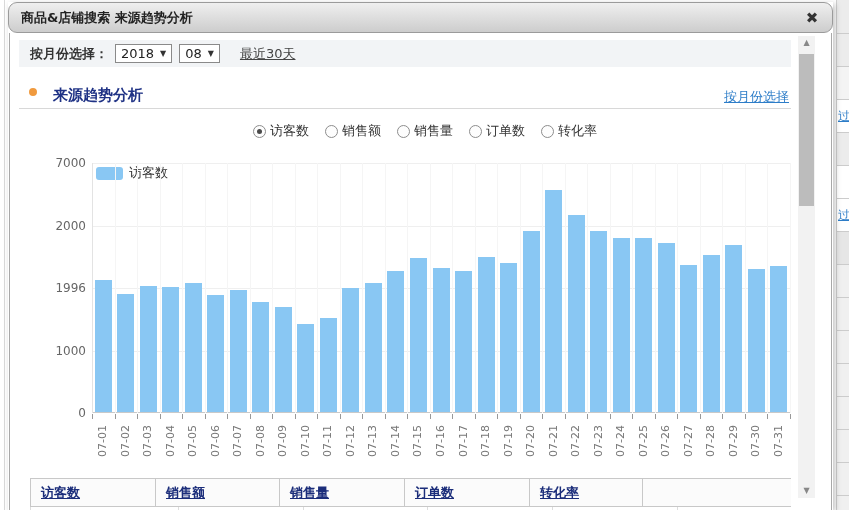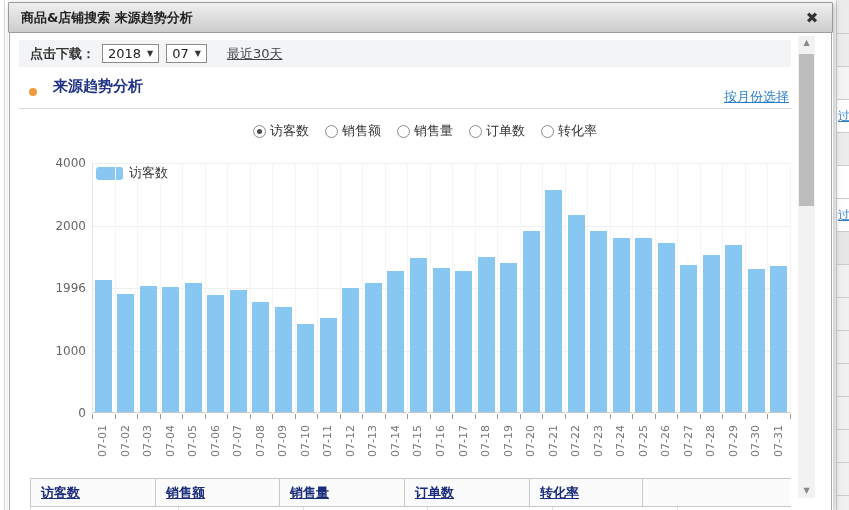--- a/index.html
+++ b/index.html
@@ -9,41 +9,41 @@
 
   
   .page-left-line { position:absolute; left:4px; top:0; width:1px; height:510px; background:#d9d9d9; }
   .bg-strip { position:absolute; left:836px; top:0; width:13px; height:510px; background:#fafafa; border-left:1px solid #cfcfcf; overflow:hidden; }
   .bg-row { position:relative; width:100%; border-bottom:1px solid #ccc; }
   .bg-link { position:absolute; left:1px; color:#2d7dc8; font-size:12px; text-decoration:underline; }
 
   
   .dialog { position:absolute; left:8px; top:2px; width:825px; height:508px; box-shadow:2px 2px 6px rgba(0,0,0,.25); }
   .titlebar { position:absolute; left:0; top:0; width:825px; height:31px;
-    background:linear-gradient(#efefef,#cdcdcd); border:1px solid #9b9b9b; border-radius:1px;
+    background:linear-gradient(#efefef,#cdcdcd); border:1px solid #9b9b9b; border-radius:9px;
     display:flex; align-items:center; }
   .titlebar-text { font-size:13px; font-weight:bold; color:#222; padding-left:12px; }
   .close-btn { position:absolute; right:10px; top:5px; width:20px; height:20px; font-size:15px; font-weight:bold;
     color:#333; text-align:center; line-height:20px; cursor:pointer; }
   .content { position:absolute; left:1px; top:31px; width:823px; height:477px; background:#fff;
     border-left:1px solid #a8a8a8; border-right:1px solid #a8a8a8; overflow:hidden; }
 
   
   .filter-row { position:absolute; left:9px; top:7px; width:772px; height:27px; background:#f2f4f6;
     display:flex; align-items:center; }
   .filter-label { font-size:13px; font-weight:bold; color:#333; margin-left:11px; }
   .select-box { display:inline-flex; align-items:center; justify-content:flex-end; background:#fff;
     border:1px solid #8a8a8a; height:19px; font-size:13px; color:#222; padding:8px 5px; margin-left:7px; cursor:pointer; }
   .select-box .arrow { font-size:8px; color:#333; margin-left:6px; }
   .recent-link { font-size:13px; color:#444; text-decoration:underline; margin-left:20px; cursor:pointer; }
 
   
   .ring-icon { position:absolute; left:19px; top:55px; width:8px; height:8px; border:4px solid #f09a3e;
     border-radius:50%; background:#fde3bd; }
-  .section-title { position:absolute; left:43px; top:44px; font-size:15px; font-weight:bold; color:#1f3285; }
+  .section-title { position:absolute; left:43px; top:53px; font-size:15px; font-weight:bold; color:#1f3285; }
   .download-link { position:absolute; right:42px; top:55px; font-size:13px; color:#2d7dc8; text-decoration:underline; cursor:pointer; }
   .section-hr { position:absolute; left:9px; top:75px; width:772px; height:1px; background:#d8d8d8; }
 
   
   .radio-row { position:absolute; left:243px; top:89px; height:18px; display:flex; align-items:center; }
   .radio-item { display:flex; align-items:center; margin-right:16px; cursor:pointer; }
   .radio-circle { width:13px; height:13px; border:1px solid #8d8d8d; border-radius:50%; background:#fdfdfd;
     margin-right:4px; position:relative; }
   .radio-circle.checked::after { content:""; position:absolute; left:3px; top:3px; width:5px; height:5px;
     border-radius:50%; background:#4a4a4a; }
@@ -113,27 +113,27 @@
 
   <div class="dialog">
     <div class="titlebar">
       <span class="titlebar-text">商品&amp;店铺搜索 来源趋势分析</span>
       <span class="close-btn">✖</span>
     </div>
 
     <div class="content">
 
       <div class="filter-row">
-        <span class="filter-label">点击下载：</span>
+        <span class="filter-label">按月份选择：</span>
         <span class="select-box">
           <span>2018</span>
           <span class="arrow">▼</span>
         </span>
         <span class="select-box">
-          <span>07</span>
+          <span>08</span>
           <span class="arrow">▼</span>
         </span>
         <span class="recent-link">最近30天</span>
       </div>
 
       <div class="ring-icon"></div>
       <div class="section-title">来源趋势分析</div>
       <div class="download-link">按月份选择</div>
       <div class="section-hr"></div>
 
@@ -163,21 +163,21 @@
       <div class="legend">
         <span class="legend-swatch" style="background: rgb(137, 199, 243);"></span>
         <span class="legend-label">访客数</span>
       </div>
 
       <div id="yaxis">
           <div class="yaxis-label" style="left: 26px; top: 373px;">0</div>
           <div class="yaxis-label" style="left: 26px; top: 310.5px;">1000</div>
           <div class="yaxis-label" style="left: 26px; top: 248px;">1996</div>
           <div class="yaxis-label" style="left: 26px; top: 185.5px;">2000</div>
-          <div class="yaxis-label" style="left: 26px; top: 123px;">4000</div>
+          <div class="yaxis-label" style="left: 26px; top: 123px;">7000</div>
         </div>
       <div class="plot" id="plot">
           <div class="hgrid" style="top: 187.5px;"></div>
           <div class="hgrid" style="top: 125px;"></div>
           <div class="hgrid" style="top: 62.5px;"></div>
           <div class="hgrid" style="top: 0px;"></div>
           <div class="vgrid edge" style="left: 0px;"></div>
           <div class="tick" style="left: 0px;"></div>
           <div class="vgrid" style="left: 22.5161px;"></div>
           <div class="tick" style="left: 22.5161px;"></div>

